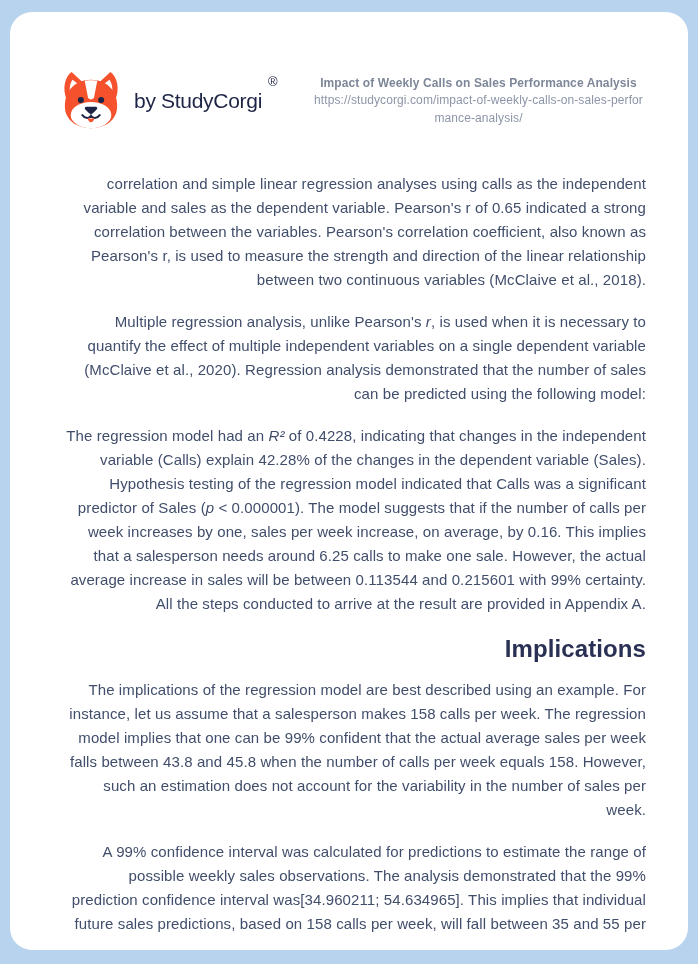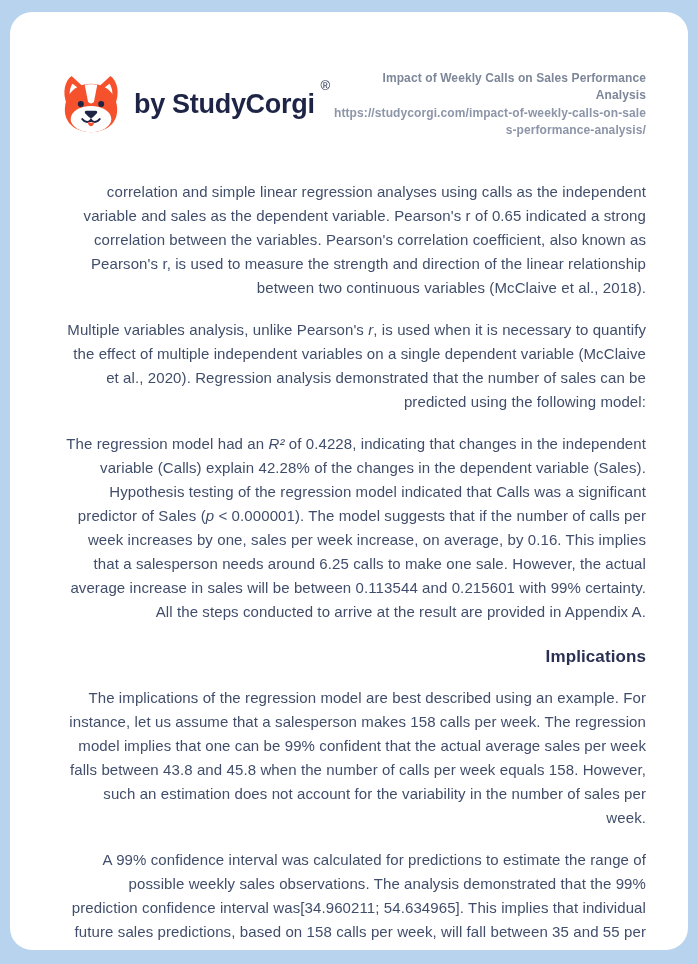--- a/index.html
+++ b/index.html
@@ -32,64 +32,64 @@
   .brand {
     display: flex;
     align-items: center;
     gap: 12px;
     text-decoration: none;
     cursor: pointer;
   }
   .logo { width: 62px; height: 62px; flex: 0 0 auto; }
   .logo svg { width: 62px; height: 62px; display: block; }
   .brand-text {
-    font-size: 27px;
-    font-weight: 700;
+    font-size: 21px;
+    font-weight: 400;
     color: var(--brand_text, #1d2446);
     letter-spacing: -0.3px;
     white-space: nowrap;
   }
   .reg {
     font-size: 13px;
     font-weight: 400;
     color: var(--brand_text, #1d2446);
     align-self: flex-start;
     margin: 4px 0 0 -6px;
   }
-  .doc-meta { max-width: 335px; text-align: right; }
+  .doc-meta { max-width: 335px; text-align: center; }
   .doc-title {
     font-size: 12px;
     font-weight: 700;
     color: var(--title_text, #7d8799);
     line-height: 1.45;
     letter-spacing: 0.1px;
   }
   .doc-url {
     display: block;
     font-size: 12px;
-    font-weight: 700;
+    font-weight: 400;
     color: var(--url_text, #8d95a8);
     line-height: 1.45;
     letter-spacing: 0.1px;
     text-decoration: none;
     cursor: pointer;
     word-break: break-all;
   }
   .article {
     color: var(--body_text, #414e6b);
     font-size: 15px;
     line-height: 24px;
     letter-spacing: 0.1px;
     max-width: 596px;
     text-align: right;
   }
   .article p { margin: 0 0 18px 0; }
   .article h2 {
     margin: 20px 0 16px 0;
-    font-size: 17px;
+    font-size: 24px;
     line-height: 26px;
     font-weight: 700;
     color: var(--heading_text, #2a3054);
   }
   .article em { font-style: italic; }
 </style>
 </head>
 <body>
 
 <div class="screen">
@@ -126,21 +126,21 @@
       </a>
 
       <div class="doc-meta">
         <div class="doc-title">Impact of Weekly Calls on Sales Performance Analysis</div>
         <a class="doc-url">https://studycorgi.com/impact-of-weekly-calls-on-sales-performance-analysis/</a>
       </div>
     </header>
 
     <main class="article">
         <p><span>correlation and simple linear regression analyses using calls as the independent variable and sales as the dependent variable. Pearson's r of 0.65 indicated a strong correlation between the variables. Pearson's correlation coefficient, also known as Pearson's r, is used to measure the strength and direction of the linear relationship between two continuous variables (McClaive et al., 2018).</span></p>
-        <p><span>Multiple variables analysis, unlike Pearson's </span><em>r</em><span>, is used when it is necessary to quantify the effect of multiple independent variables on a single dependent variable (McClaive et al., 2020). Regression analysis demonstrated that the number of sales can be predicted using the following model:</span></p>
+        <p><span>Multiple regression analysis, unlike Pearson's </span><em>r</em><span>, is used when it is necessary to quantify the effect of multiple independent variables on a single dependent variable (McClaive et al., 2020). Regression analysis demonstrated that the number of sales can be predicted using the following model:</span></p>
         <p><span>The regression model had an </span><em>R²</em><span> of 0.4228, indicating that changes in the independent variable (Calls) explain 42.28% of the changes in the dependent variable (Sales). Hypothesis testing of the regression model indicated that Calls was a significant predictor of Sales (</span><em>p</em><span> &lt; 0.000001). The model suggests that if the number of calls per week increases by one, sales per week increase, on average, by 0.16. This implies that a salesperson needs around 6.25 calls to make one sale. However, the actual average increase in sales will be between 0.113544 and 0.215601 with 99% certainty. All the steps conducted to arrive at the result are provided in Appendix A.</span></p>
         <h2>Implications</h2>
         <p><span>The implications of the regression model are best described using an example. For instance, let us assume that a salesperson makes 158 calls per week. The regression model implies that one can be 99% confident that the actual average sales per week falls between 43.8 and 45.8 when the number of calls per week equals 158. However, such an estimation does not account for the variability in the number of sales per week.</span></p>
         <p><span>A 99% confidence interval was calculated for predictions to estimate the range of possible weekly sales observations. The analysis demonstrated that the 99% prediction confidence interval was[34.960211; 54.634965]. This implies that individual future sales predictions, based on 158 calls per week, will fall between 35 and 55 per</span></p>
       </main>
 
   </div>
 </div>
 
 </body></html>

